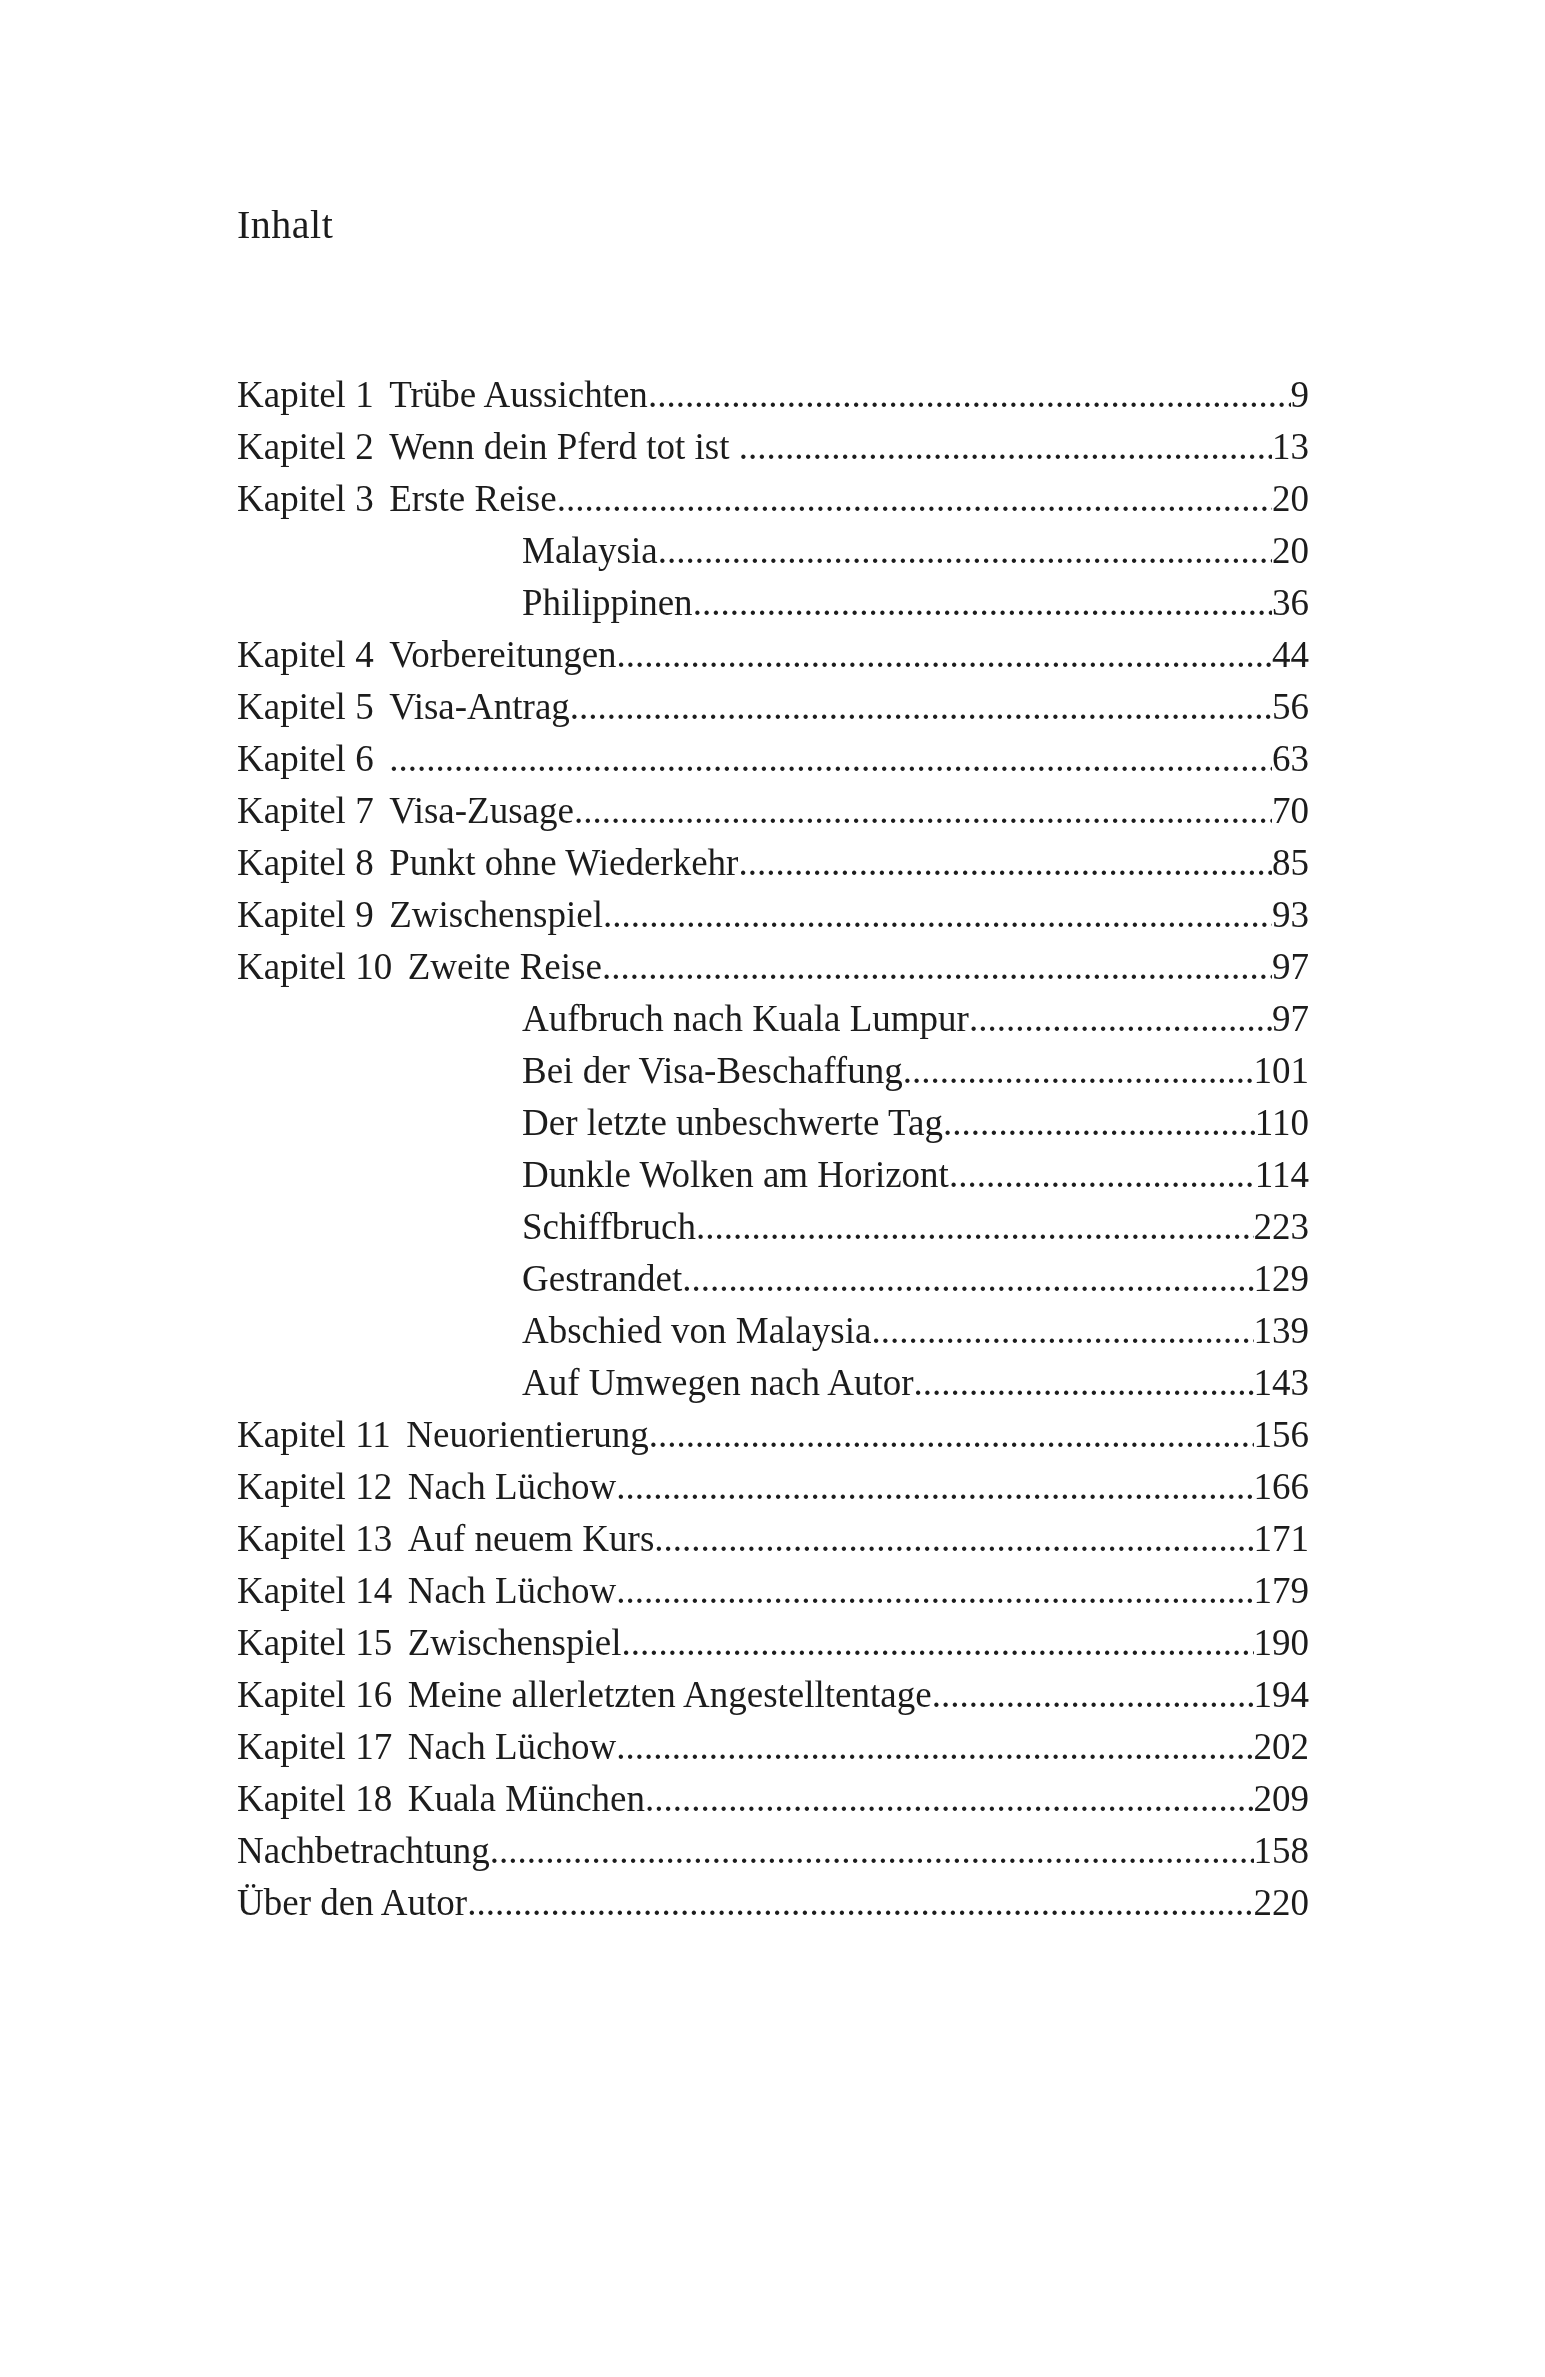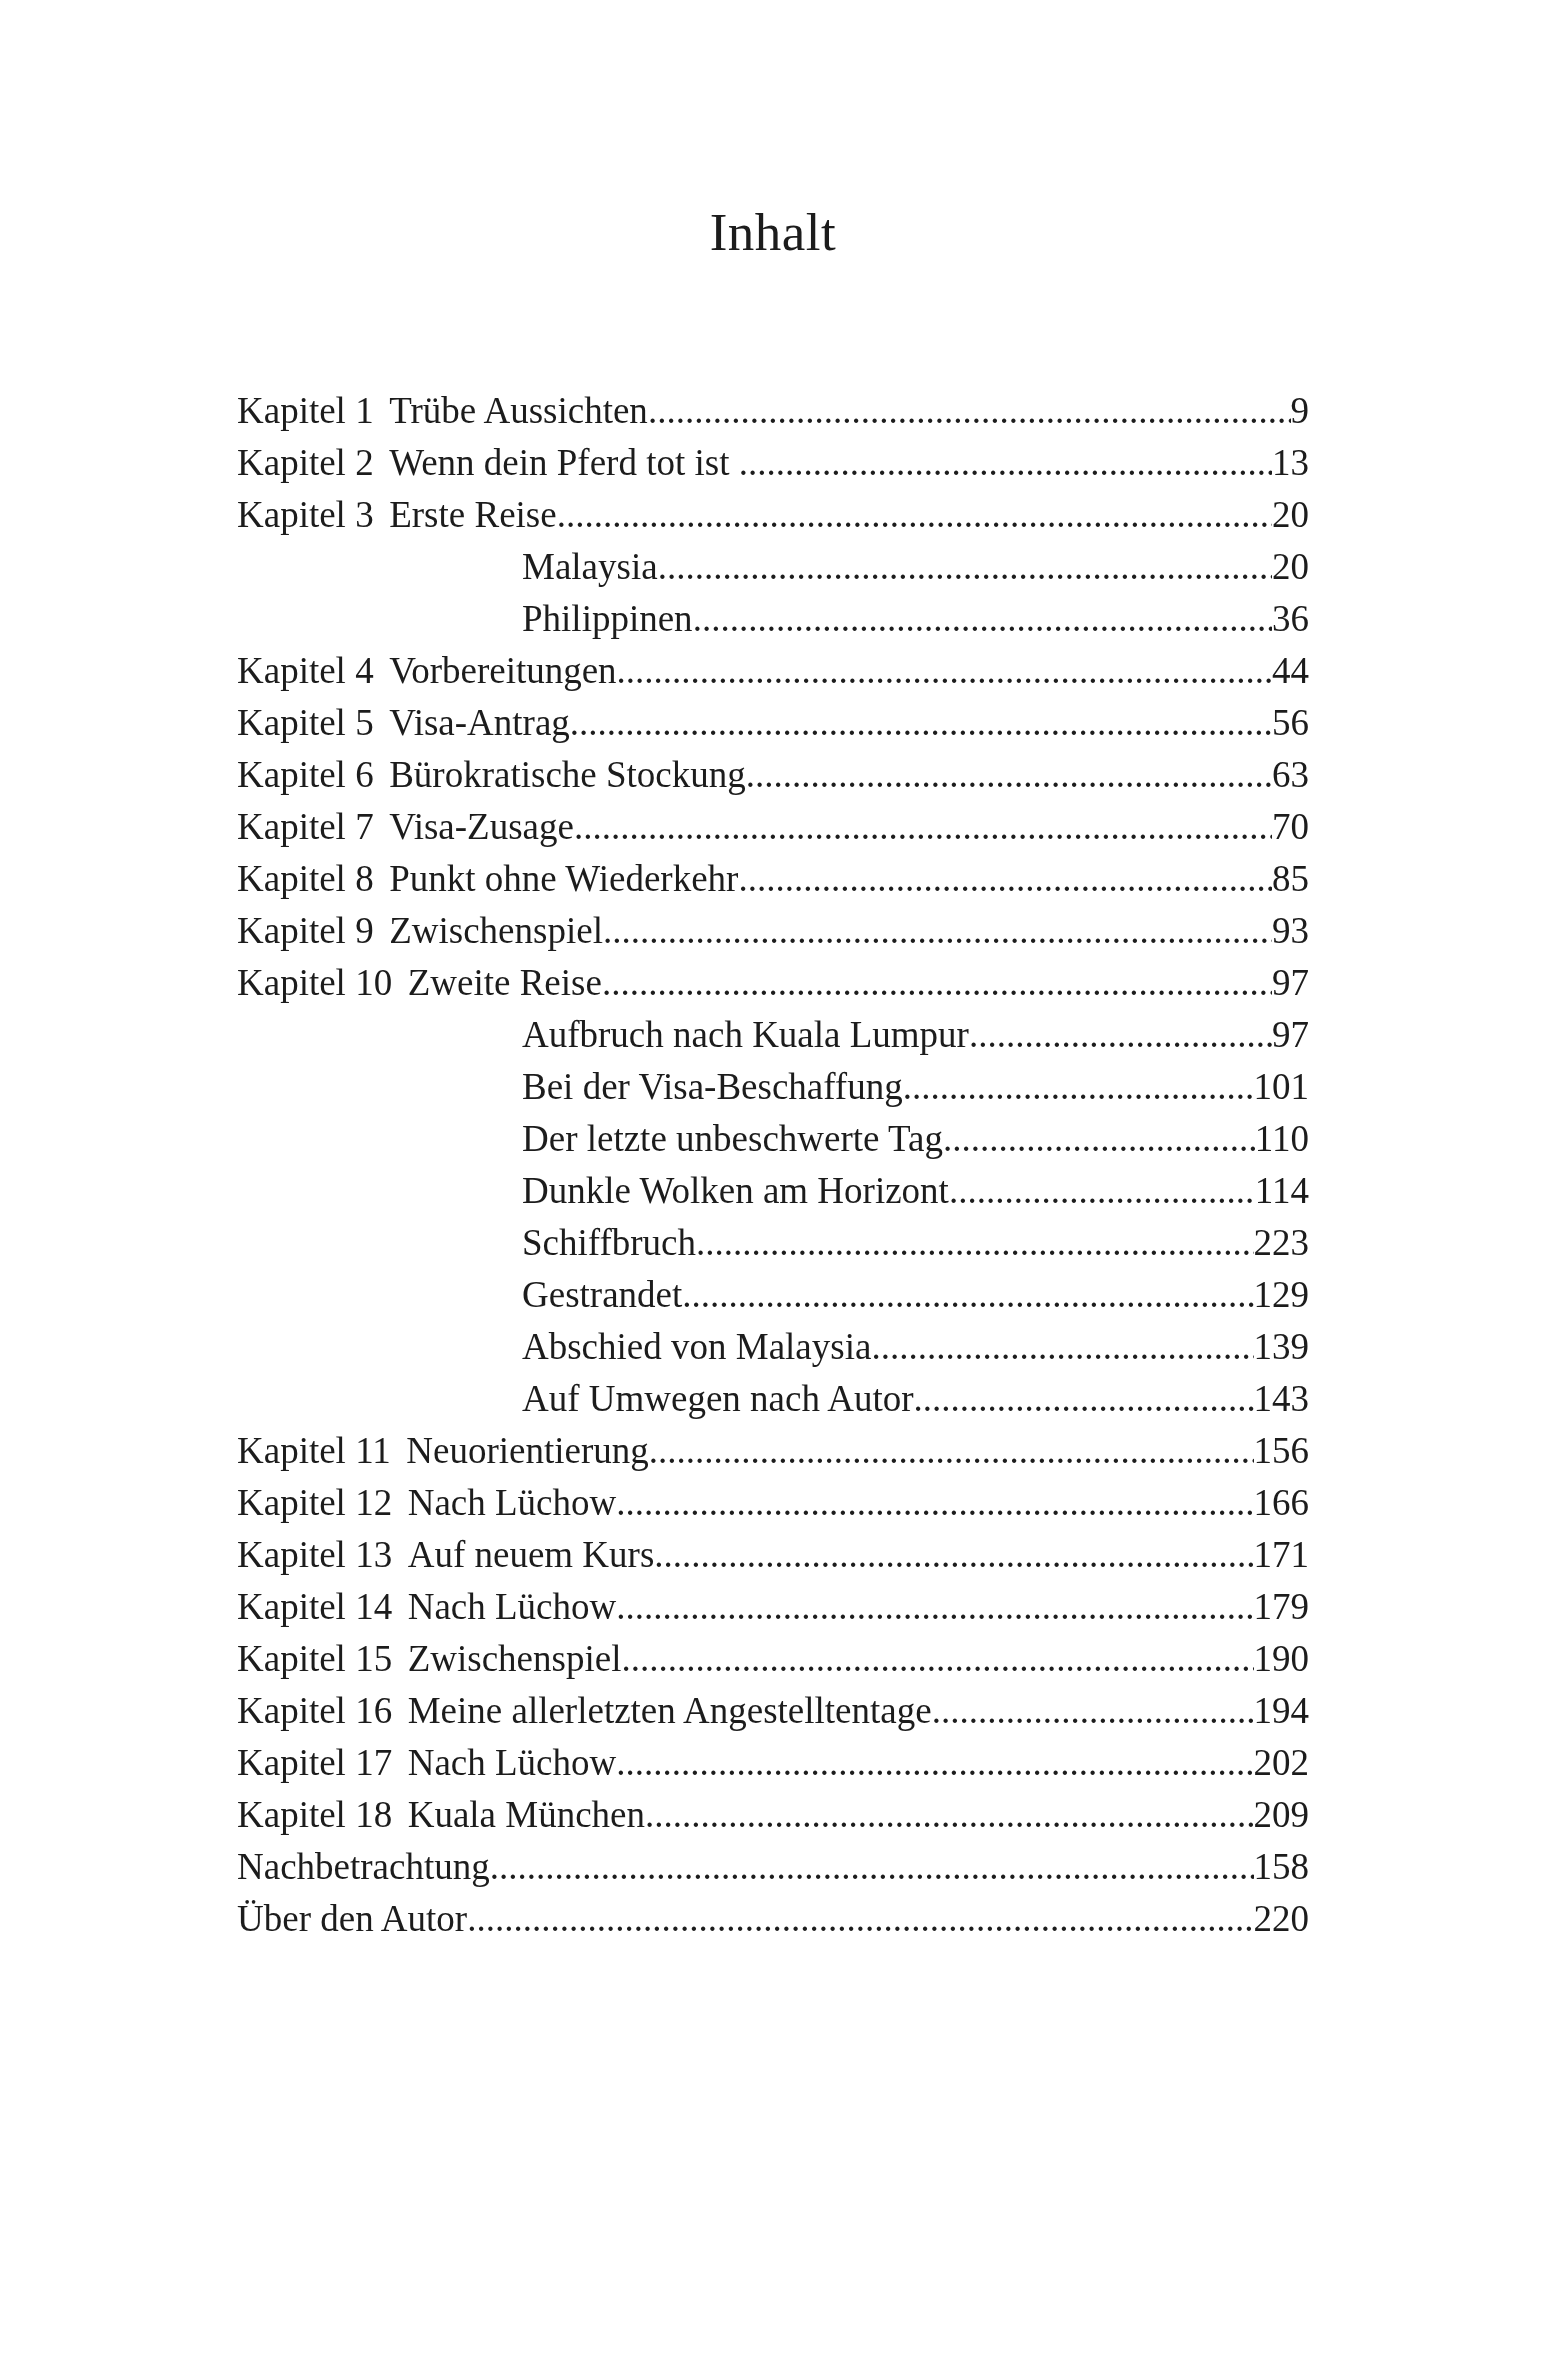--- a/index.html
+++ b/index.html
@@ -14,24 +14,23 @@
     background: #ffffff;
     font-family: "Liberation Serif", "DejaVu Serif", serif;
     color: #1c1c1c;
     overflow: hidden;
   }
   .content {
     padding: 201px 237px 0 237px;
   }
   .doc-title {
     margin: 0 0 120px 0;
-    font-size: 53px;
+    font-size: 40px;
     line-height: 1.2;
     font-weight: 400;
-    text-align: center;
     letter-spacing: 0.5px;
   }
   .toc {
     font-size: 37px;
     line-height: 52px;
   }
   .row {
     display: flex;
     align-items: flex-start;
     white-space: nowrap;
@@ -118,21 +117,20 @@
 
       <div class="row">
         <span class="label">Kapitel 5</span>
         <span class="title">Visa-Antrag</span>
         <span class="dots"></span>
         <span class="pagenum">56</span>
       </div>
 
       <div class="row">
         <span class="label">Kapitel 6</span>
-        <span class="title">Bürokratische Stockung</span>
         <span class="dots"></span>
         <span class="pagenum">63</span>
       </div>
 
       <div class="row">
         <span class="label">Kapitel 7</span>
         <span class="title">Visa-Zusage</span>
         <span class="dots"></span>
         <span class="pagenum">70</span>
       </div>

